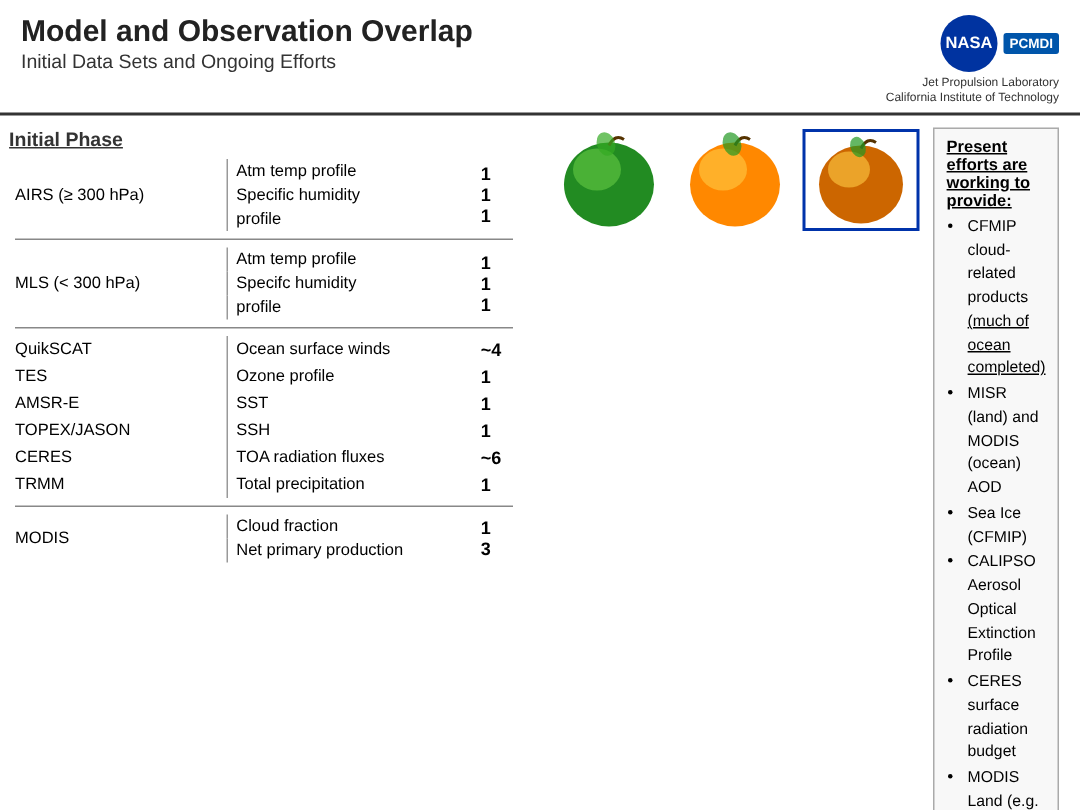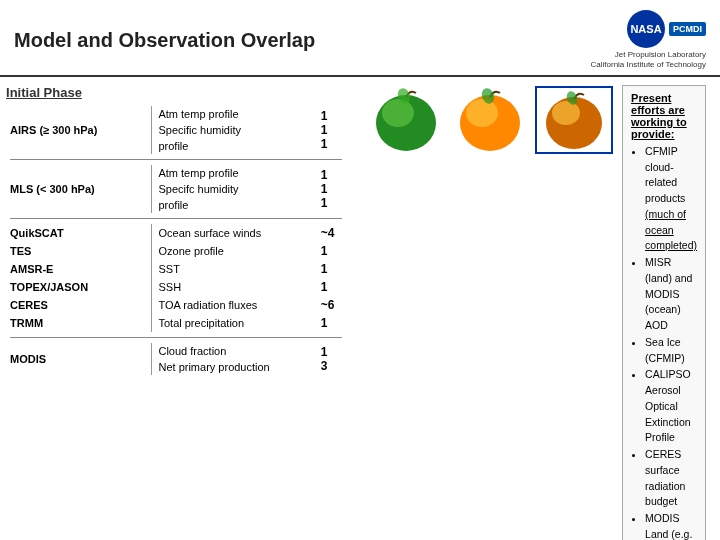--- a/index.html
+++ b/index.html
@@ -8,21 +8,21 @@
       height: 540px;
       background: #ffffff;
       font-family: Arial, sans-serif;
       font-size: 12px;
       overflow: hidden;
     }
 
     .header {
       display: flex;
       justify-content: space-between;
-      align-items: center;
+      align-items: flex-start;
       padding: 10px 14px 4px 14px;
       border-bottom: 2px solid #333;
     }
 
     .header-titles {
       display: flex;
       flex-direction: column;
     }
 
     .main-title {
@@ -103,21 +103,21 @@
       border-collapse: collapse;
       font-size: 11px;
     }
 
     .data-table td {
       padding: 2px 4px;
       vertical-align: middle;
     }
 
     .data-table .instrument-col {
-      font-weight: bold;
+      font-weight: normal;
       white-space: nowrap;
       padding-right: 16px;
       border-right: 1px solid #999;
     }
 
     .data-table .data-col {
       padding-left: 6px;
     }
 
     .data-table .num-col {
@@ -183,20 +183,21 @@
       background: #888;
       margin: 3px 0;
     }
   </style>
 </head>
 <body>
 
 <div class="header">
   <div class="header-titles">
     <span class="main-title">Model and Observation Overlap</span>
+    <span class="sub-title">Initial Data Sets and Ongoing Efforts</span>
   </div>
   <div class="header-logo">
     <div class="logo-badges">
       <div class="nasa-logo">
         <span>NASA</span>
       </div>
       <div class="pcmdi-badge">
         <span>PCMDI</span>
       </div>
     </div>

